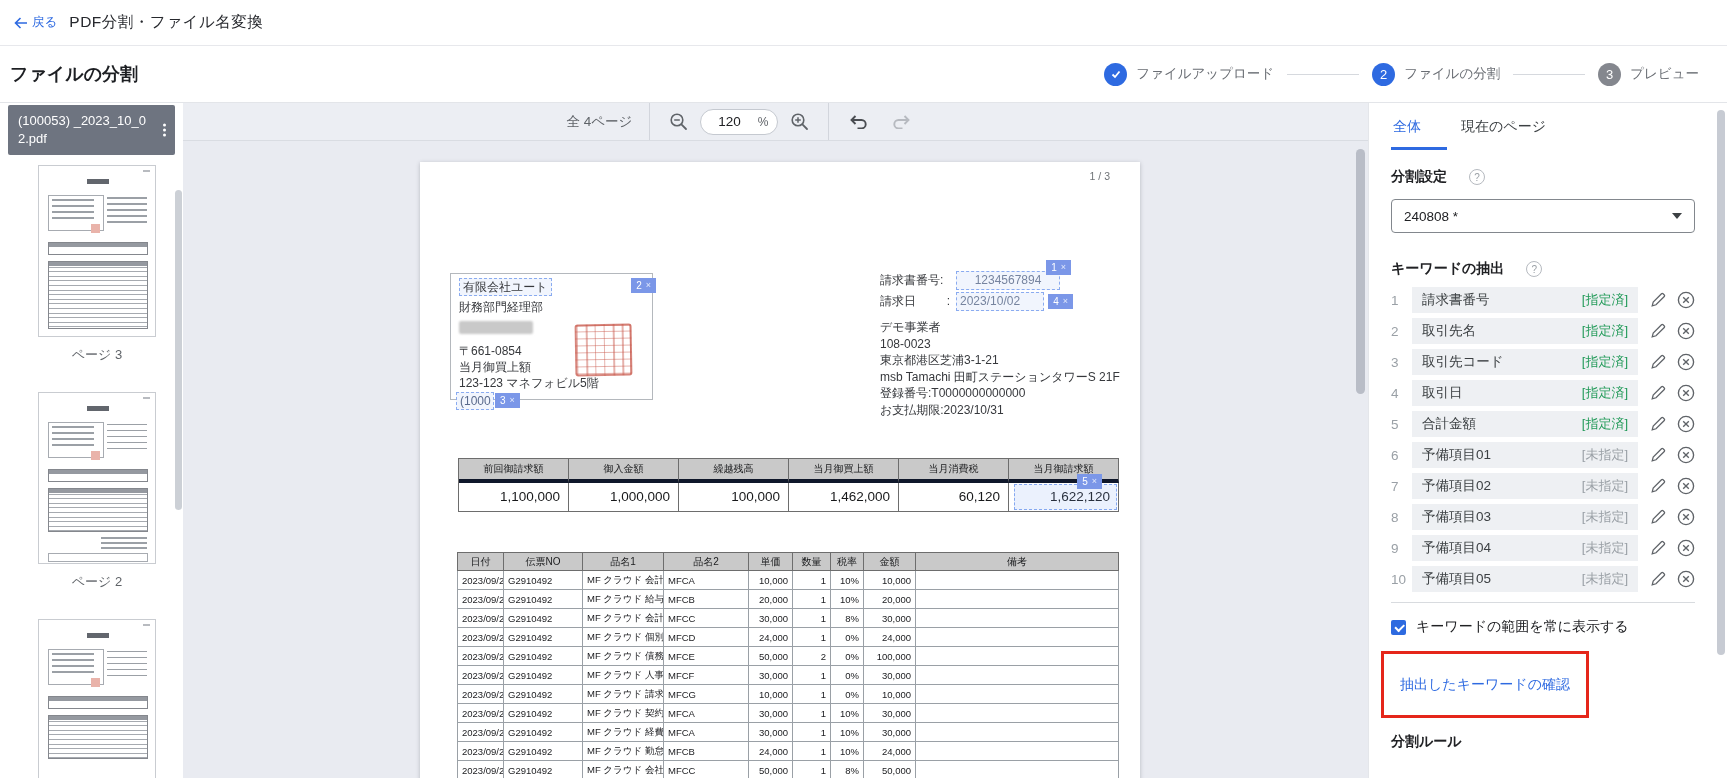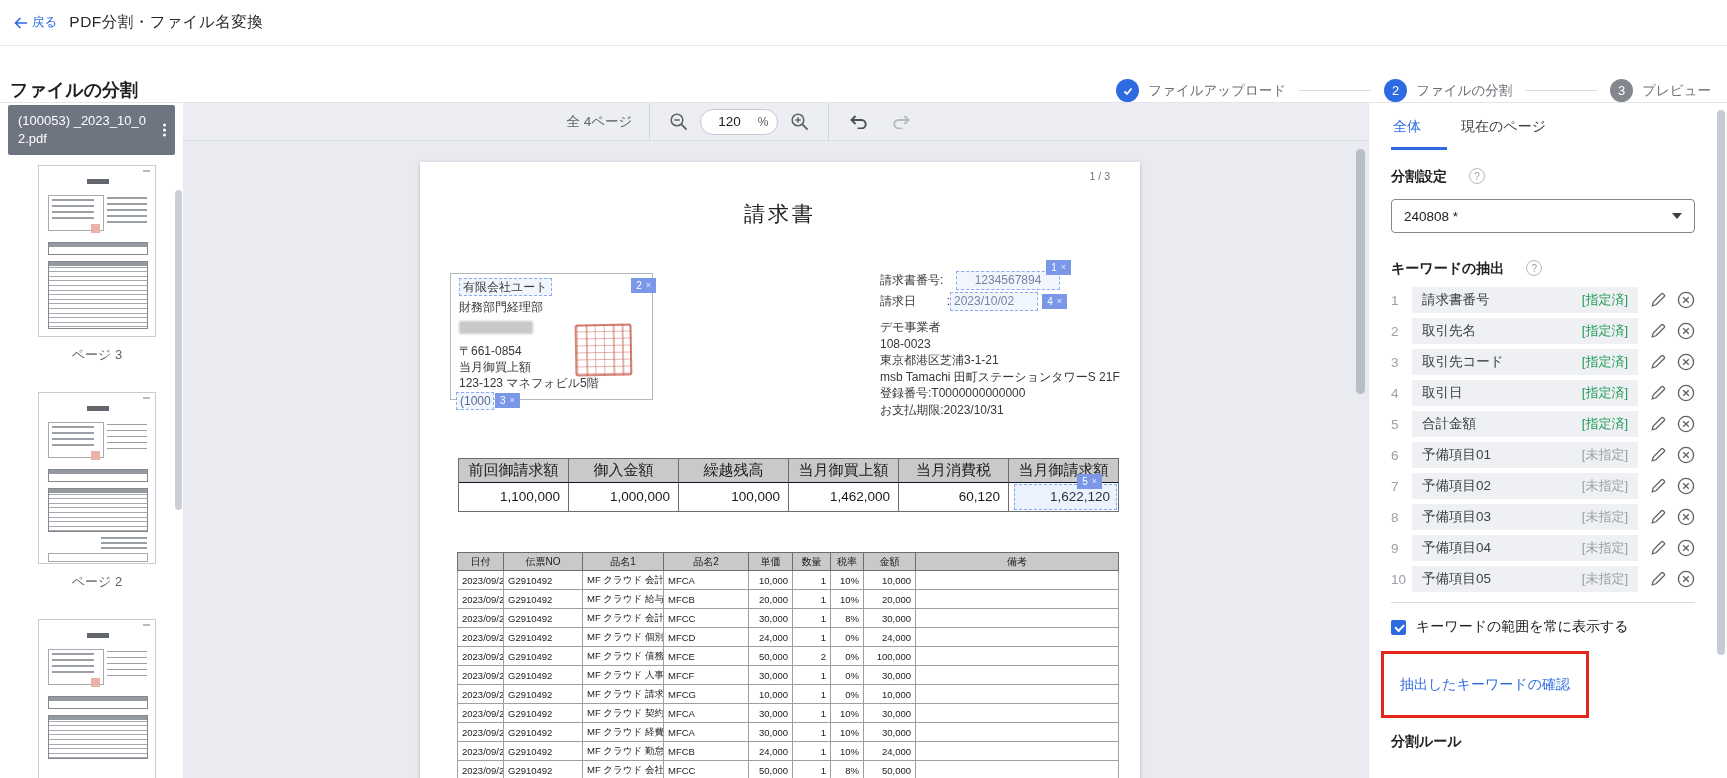--- a/index.html
+++ b/index.html
@@ -5,21 +5,21 @@
   *{box-sizing:border-box;margin:0;padding:0;font-family:"Liberation Sans","DejaVu Sans",sans-serif;}
   html,body{width:1727px;height:778px;overflow:hidden;background:#fff;}
   .screen{width:1727px;height:778px;position:relative;background:#f9a8d4;}
 
   
   .topbar{height:46px;display:flex;align-items:center;padding-left:14px;border-bottom:1px solid #e7e8ec;background:#fff;}
   .back{display:inline-flex;align-items:center;gap:4px;color:#2e6ae1;font-size:12.5px;text-decoration:none;cursor:pointer;}
   .app-title{font-size:15.5px;font-weight:500;color:#26282d;margin-left:12px;letter-spacing:.5px;}
 
   
-  .section-row{height:57px;display:flex;align-items:flex-end;padding:0 16px 0 10px;border-bottom:1px solid #e3e5e9;background:#fff;}
+  .section-row{height:57px;display:flex;align-items:center;padding:0 28px 0 10px;border-bottom:1px solid #e3e5e9;background:#fff;}
   .section-title{font-size:18px;font-weight:bold;color:#1d1f23;}
   .stepper{margin-left:auto;display:flex;align-items:center;}
   .step{display:flex;align-items:center;gap:9px;}
   .scircle{width:23px;height:23px;border-radius:50%;display:flex;align-items:center;justify-content:center;color:#fff;font-size:13px;flex:none;}
   .scircle.done,.scircle.active{background:#2e6ae1;}
   .scircle.todo{background:#84878e;}
   .slabel{font-size:13.5px;color:#6a6e74;}
   .connector{width:72px;height:1px;background:#d6d9de;margin:0 13px;}
 
   
@@ -79,48 +79,48 @@
   .r-code{position:absolute;left:5px;bottom:-11px;background:#fff;}
   .r-code .kwsel{position:relative;padding-right:2px;color:#5a6a8c;}
   .r-code .tagbadge{position:absolute;right:-26px;top:1px;}
   .seal{position:absolute;left:124px;top:50px;width:57px;height:52px;border:2.5px solid rgba(190,55,40,.7);border-radius:3px;transform:rotate(-1deg);opacity:.85;
         background:repeating-linear-gradient(0deg,rgba(190,55,40,.45) 0 1.5px,transparent 1.5px 7px),
                    repeating-linear-gradient(90deg,rgba(190,55,40,.45) 0 1.5px,transparent 1.5px 9px);}
 
   .issuer-block{position:absolute;left:460px;top:108px;line-height:16.5px;}
   .i-row{display:flex;align-items:center;height:21px;}
   .i-label{width:76px;flex:none;}
-  .i-label.sp{display:flex;justify-content:space-between;width:70px;}
+  .i-label.sp{display:flex;justify-content:space-between;width:70px;margin-right:6px;}
   .inv-box{position:relative;width:104px;text-align:center;color:#76849f;}
   .inv-box .tagbadge{position:absolute;top:-12px;right:-12px;}
   .date-box{position:relative;width:88px;color:#76849f;}
   .date-box .tagbadge{position:absolute;top:1px;right:-30px;}
   .issuer-lines{margin-top:7px;}
 
   .summary{position:absolute;left:38px;top:296px;display:grid;grid-template-columns:repeat(6,110px);border-left:1px solid #6d6d6d;border-top:1px solid #6d6d6d;}
-  .sh{height:24px;background:#c9c9c9;border-right:1px solid #6d6d6d;border-bottom:1px solid #0f172a;display:flex;align-items:center;justify-content:center;font-size:15px;color:#1a1b1d;}
+  .sh{height:24px;background:#c9c9c9;border-right:1px solid #6d6d6d;border-bottom:4px solid #0f172a;display:flex;align-items:center;justify-content:center;font-size:10px;color:#1a1b1d;}
   .sv{height:29px;background:#fff;border-right:1px solid #6d6d6d;border-bottom:1px solid #6d6d6d;font-size:13.5px;color:#17181a;text-align:right;line-height:28px;padding-right:8px;}
   .sv.tagged{position:relative;}
   .amt-overlay{position:absolute;inset:1px 1px 1px 5px;border:1px dashed #85a8f0;background:rgba(133,171,240,.16);cursor:pointer;}
   .sv .tagbadge{position:absolute;top:-9px;right:16px;}
 
   .detail{position:absolute;left:37px;top:390px;border-collapse:collapse;table-layout:fixed;width:661px;background:#fff;border:1px solid #6d6d6d;}
   .detail th{background:#c9c9c9;border:1px solid #6d6d6d;height:18px;font-weight:normal;font-size:10px;color:#1a1b1d;overflow:hidden;white-space:nowrap;}
   .detail td{border:1px solid #9aa0a6;height:19px;font-size:9.5px;color:#202124;padding:0 4px;overflow:hidden;white-space:nowrap;}
   .detail td:nth-child(n+5){text-align:right;}
   .canvas-scroll{position:absolute;right:3px;top:46px;width:9px;height:245px;border-radius:5px;background:#b9bdc7;cursor:pointer;}
 
   
   .panel{width:359px;flex:none;background:#fff;border-left:1px solid #e4e6ea;position:relative;overflow:hidden;}
   .tabs{display:flex;padding-left:22px;}
   .tab{padding:15px 14px 11px;font-size:14px;color:#3c4043;cursor:pointer;border-bottom:3px solid transparent;}
   .tab:first-child{padding-left:2px;padding-right:26px;}
   .tab.active{color:#2e6ae1;border-bottom-color:#2e6ae1;}
   .panel-body{padding:16px 32px 0 22px;}
-  .ptitle-row{display:flex;align-items:flex-start;gap:22px;margin-top:2px;}
+  .ptitle-row{display:flex;align-items:center;gap:22px;margin-top:2px;}
   .ptitle{font-size:14px;font-weight:bold;color:#202124;}
   .help{width:16px;height:16px;border:1.2px solid #b6bac0;border-radius:50%;display:inline-flex;align-items:center;justify-content:center;flex:none;}
   .help::before{content:"?";font-size:10px;color:#9aa0a6;}
   .select{margin-top:13px;height:34px;border:1px solid #82878d;border-radius:4px;display:flex;align-items:center;padding:0 12px;font-size:13.5px;color:#202124;cursor:pointer;}
   .caret{margin-left:auto;width:0;height:0;border-left:5px solid transparent;border-right:5px solid transparent;border-top:6px solid #3c4043;}
   .kw-section{margin-top:27px;}
   .items-head{margin-top:13px;display:flex;align-items:center;justify-content:space-between;padding-bottom:7px;border-bottom:1px solid #d8dbdf;cursor:pointer;}
   .items-head span{font-size:12.5px;color:#80868b;}
   .kw-list{margin-top:9px;}
   .kw-row{display:flex;align-items:center;margin-bottom:5px;height:26px;}
@@ -260,21 +260,20 @@
             <svg width="21" height="15" viewBox="0 0 21 15" style="transform:scaleX(-1)">
                 <path d="M3.5 6 h10 a4.2 4.2 0 0 1 0 8.4 h-4" fill="none" stroke="#b7bac0" stroke-width="1.9"></path>
                 <path d="M7.5 2 L3.5 6 L7.5 10" fill="none" stroke="#b7bac0" stroke-width="1.9"></path>
               </svg>
           </button>
         </div>
       </div>
 
       <div class="page">
         <span class="page-indicator">1 / 3</span>
-        <div class="doc-title">請求書</div>
 
         <div class="recipient-box">
           <div class="r-company">
             <span class="kwsel">有限会社ユート</span>
             <span class="tagbadge">
                 <span>2</span>
                 <span class="bx">×</span>
               </span>
           </div>
           <div class="r-dept">財務部門経理部</div>

